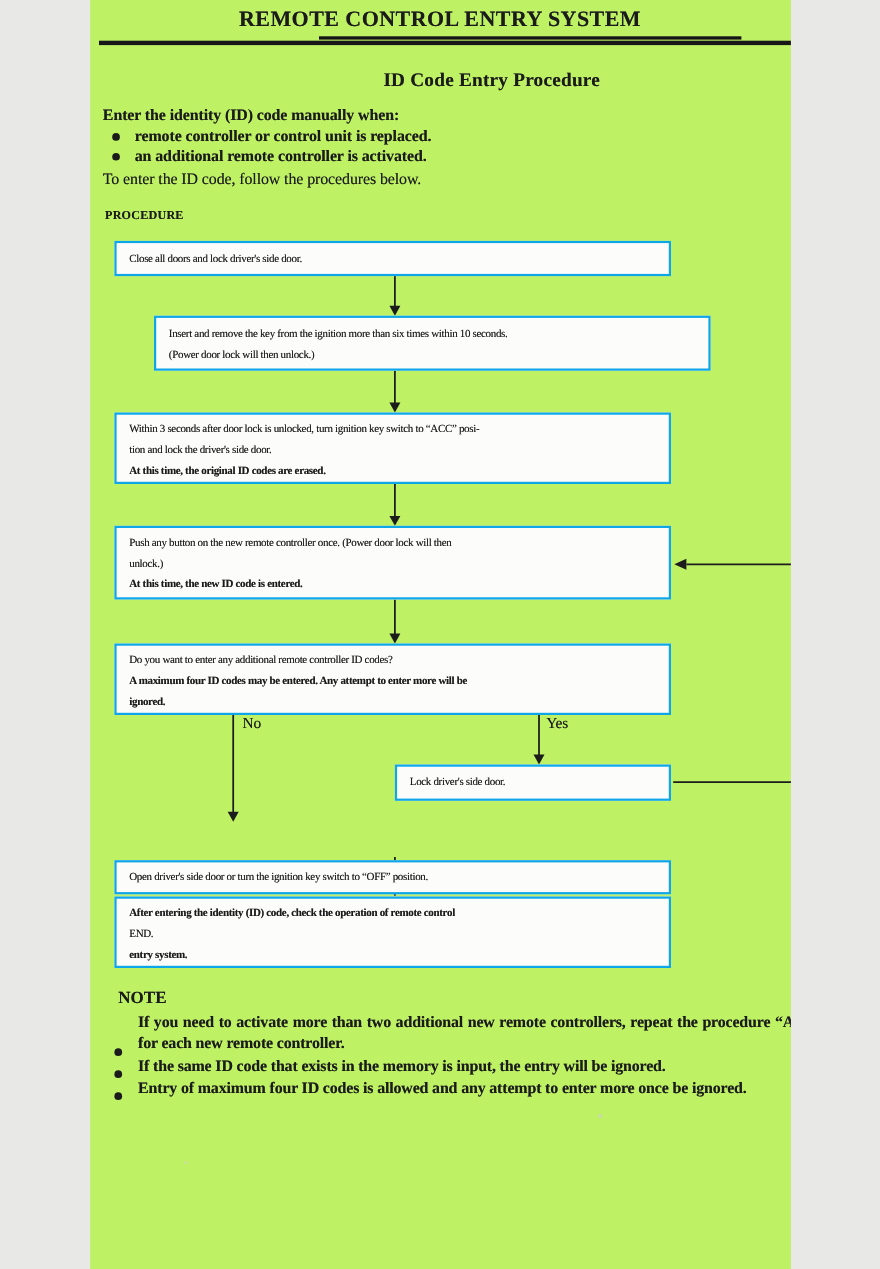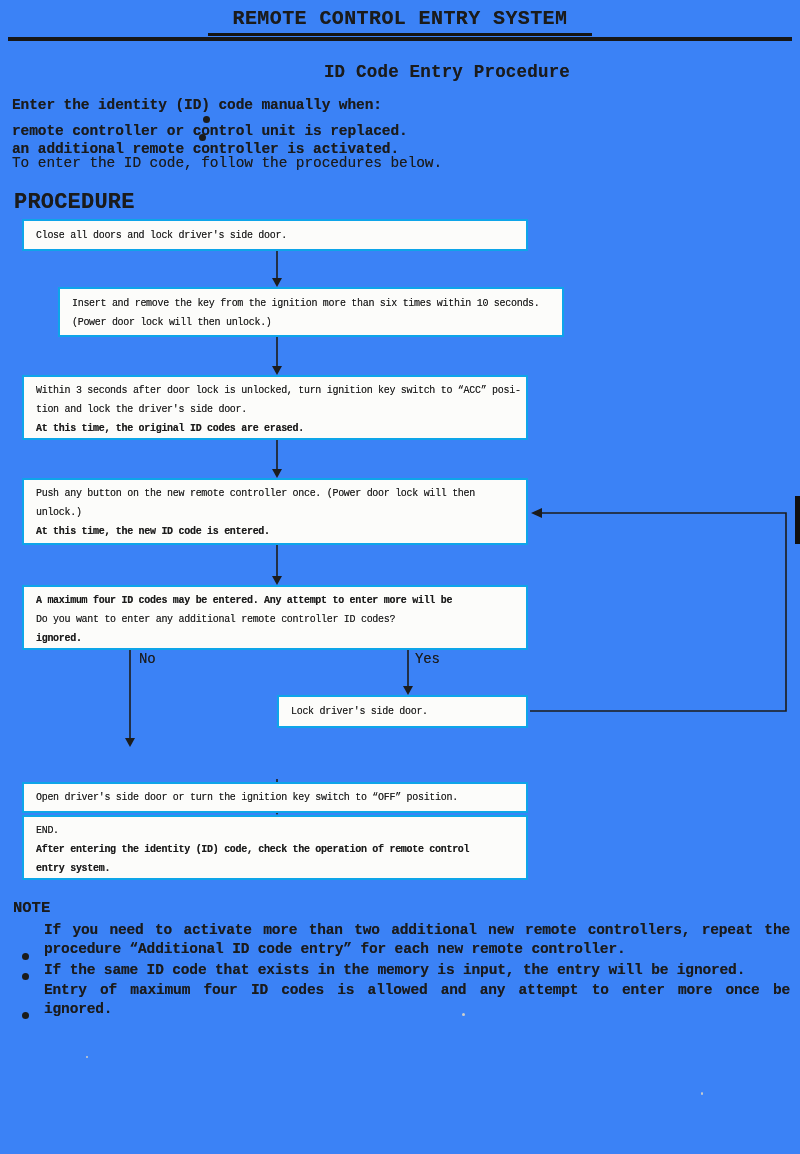--- a/index.html
+++ b/index.html
@@ -1,44 +1,44 @@
 <!DOCTYPE html>
 <html><head>
 <meta charset="utf-8">
 <style>
   html,body{margin:0;padding:0;background:#e8e8e6;}
   .page{
     position:relative;
-    width:800px;height:1154px;
+    width:637px;height:1154px;
     margin:0 auto;
-    background:#3b82f6;
-    font-family:Liberation Mono, monospace;
+    background:#bef264;
+    font-family:Liberation Serif, serif;
     color:#1b1b1b;
     overflow:hidden;
     text-shadow:0 0 .5px rgba(20,20,20,.55);
   }
   
   .header-title{
     position:absolute;top:7px;left:0;width:100%;
     text-align:center;font-size:20px;font-weight:bold;letter-spacing:.4px;
   }
   .title-underline{position:absolute;top:33px;left:208px;width:384px;height:3px;background:#141414;}
   .header-rule{position:absolute;top:37px;left:8px;width:784px;height:4px;background:#171717;}
   .section-title{
     position:absolute;top:62px;left:0;width:100%;box-sizing:border-box;padding-left:94px;
     text-align:center;font-size:17.5px;font-weight:bold;letter-spacing:.2px;
   }
   
   .intro-line{position:absolute;left:12px;font-size:14.5px;letter-spacing:-.1px;}
   .b{font-weight:bold;}
-  .bullet-row{display:flex;align-items:center;flex-direction:column;}
+  .bullet-row{display:flex;align-items:center;}
   .dot{width:7px;height:7px;border-radius:50%;background:#1b1b1b;flex:0 0 7px;}
   .intro .dot{margin:0 14px 0 8px;}
   
-  .procedure-heading{position:absolute;left:14px;top:190px;font-size:22px;font-weight:bold;letter-spacing:.2px;}
+  .procedure-heading{position:absolute;left:14px;top:190px;font-size:11px;font-weight:bold;letter-spacing:.2px;}
   
   .fbox{
     position:absolute;left:22px;width:506px;box-sizing:border-box;
     border:2px solid #0ea5e9;background:#fcfcfa;
     padding:4px 4px 0 12px;
     font-size:10px;letter-spacing:-.3px;line-height:19px;
     overflow:hidden;
   }
   .fbox .line{white-space:nowrap;}
   .box-close{top:219px;height:32px;padding-top:5px;}
@@ -50,21 +50,21 @@
   .box-open{top:782px;height:31px;padding-top:4px;}
   .box-end{top:815px;height:65px;padding-top:4px;}
   
   .flow-svg{position:absolute;left:0;top:0;width:800px;height:1154px;pointer-events:none;}
   .flow-svg path, .flow-svg line{stroke:#1c1c1c;stroke-width:1.6;fill:none;}
   .flow-svg polygon{fill:#1c1c1c;stroke:none;}
   .branch-label{position:absolute;font-size:14px;letter-spacing:-.2px;}
   .label-no{left:139px;top:651px;}
   .label-yes{left:415px;top:651px;}
   
-  .note-heading{position:absolute;left:13px;top:899px;font-size:15.5px;font-weight:bold;}
+  .note-heading{position:absolute;left:26px;top:899px;font-size:15.5px;font-weight:bold;}
   .note-list{position:absolute;left:14px;top:921px;width:776px;}
   .note-item{display:flex;align-items:flex-end;margin-bottom:1px;}
   .note-item .dot{margin:7px 15px 0 8px;}
   .note-text{
     font-size:14.5px;font-weight:bold;line-height:19.3px;letter-spacing:-.15px;
     width:746px;text-align:justify;
   }
   
   .page-edge-mark{position:absolute;left:795px;top:496px;width:5px;height:48px;background:#101010;}
   .speck{position:absolute;border-radius:50%;background:#cfcfcb;}
@@ -145,39 +145,39 @@
     <div class="line b">At this time, the original ID codes are erased.</div>
   </div>
 
   <div class="fbox box-push">
     <div class="line">Push any button on the new remote controller once. (Power door lock will then</div>
     <div class="line">unlock.)</div>
     <div class="line b">At this time, the new ID code is entered.</div>
   </div>
 
   <div class="fbox box-decision">
+    <div class="line">Do you want to enter any additional remote controller ID codes?</div>
     <div class="line b">A maximum four ID codes may be entered. Any attempt to enter more will be</div>
-    <div class="line">Do you want to enter any additional remote controller ID codes?</div>
     <div class="line b">ignored.</div>
   </div>
 
   <div class="branch-label label-no">No</div>
   <div class="branch-label label-yes">Yes</div>
 
   <div class="fbox box-lock">
     <div class="line">Lock driver's side door.</div>
   </div>
 
   <div class="fbox box-open">
     <div class="line">Open driver's side door or turn the ignition key switch to “OFF” position.</div>
   </div>
 
   <div class="fbox box-end">
+    <div class="line b">After entering the identity (ID) code, check the operation of remote control</div>
     <div class="line">END.</div>
-    <div class="line b">After entering the identity (ID) code, check the operation of remote control</div>
     <div class="line b">entry system.</div>
   </div>
 
   <div class="note-heading">NOTE</div>
   <div class="note-list">
     <div class="note-item">
       <span class="dot"></span>
       <span class="note-text">If you need to activate more than two additional new remote controllers, repeat the procedure “Additional ID code entry” for each new remote controller.</span>
     </div>
     <div class="note-item">

